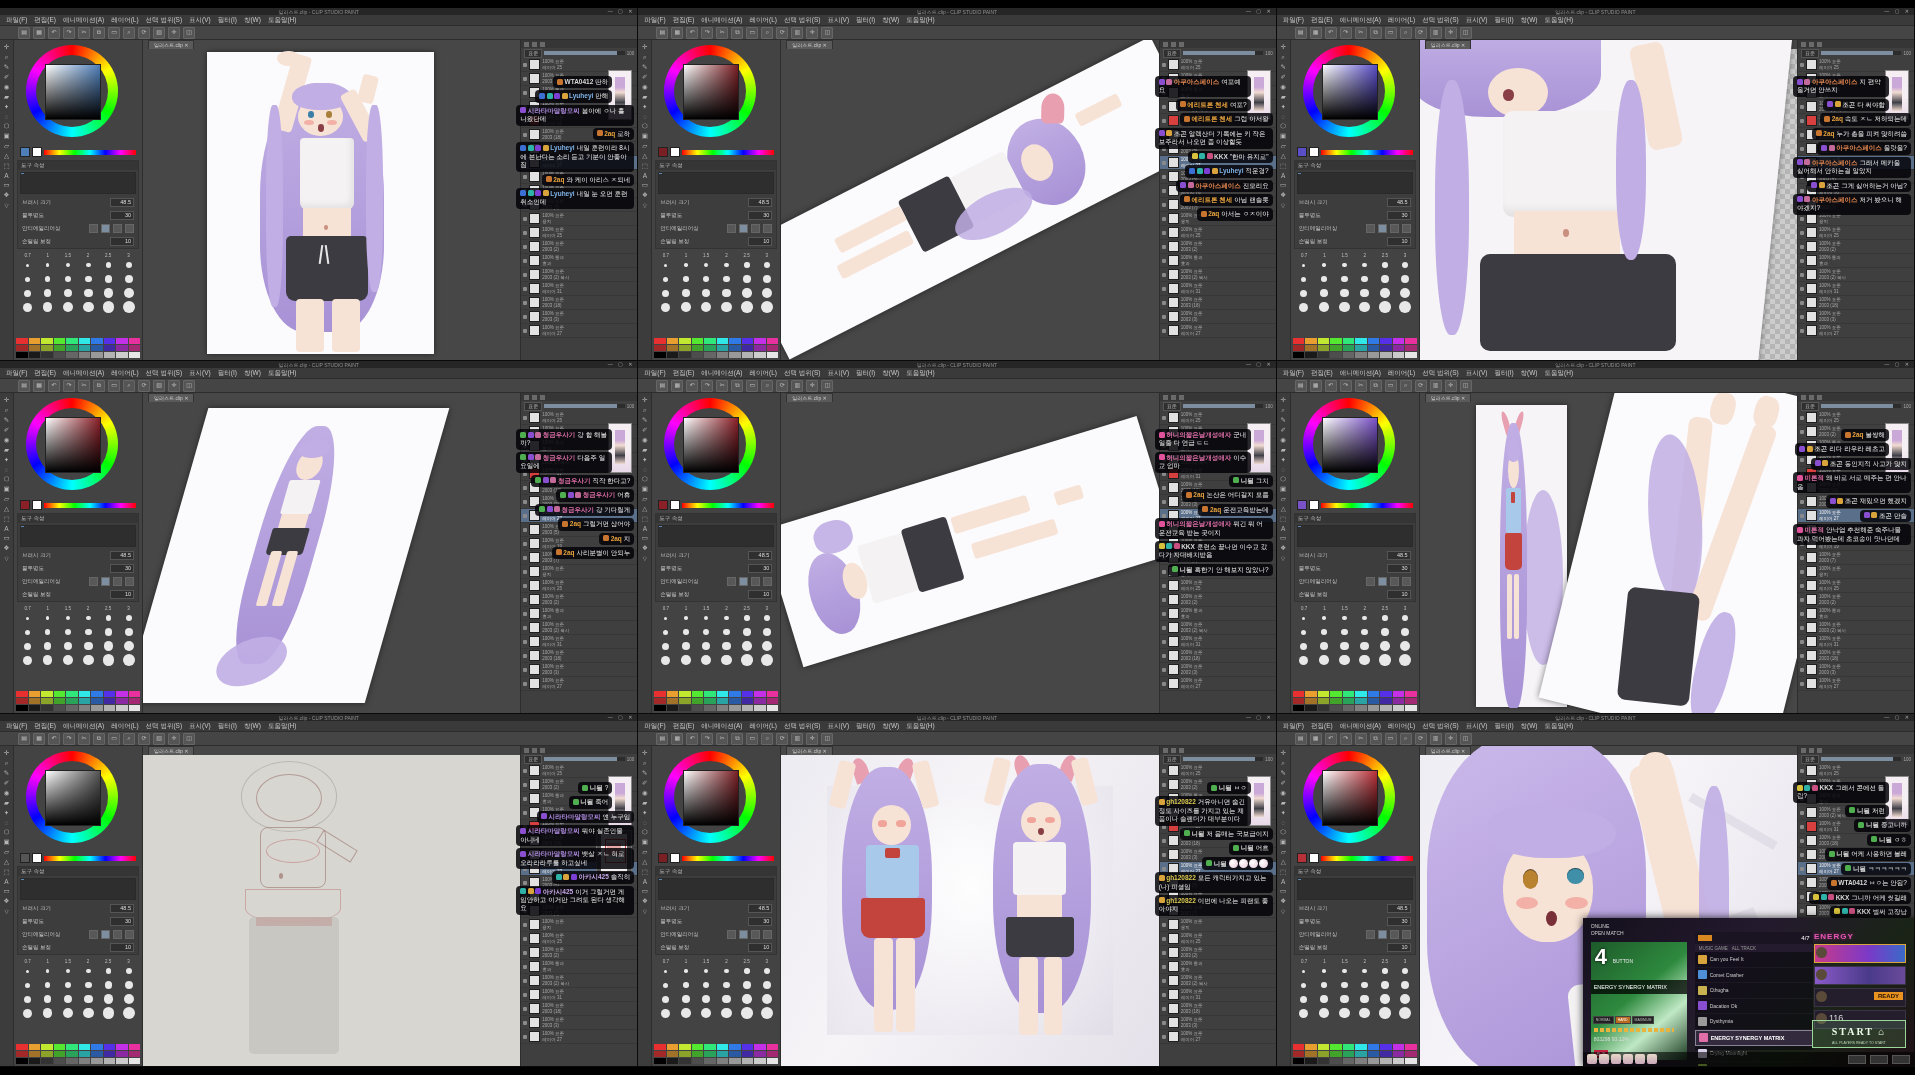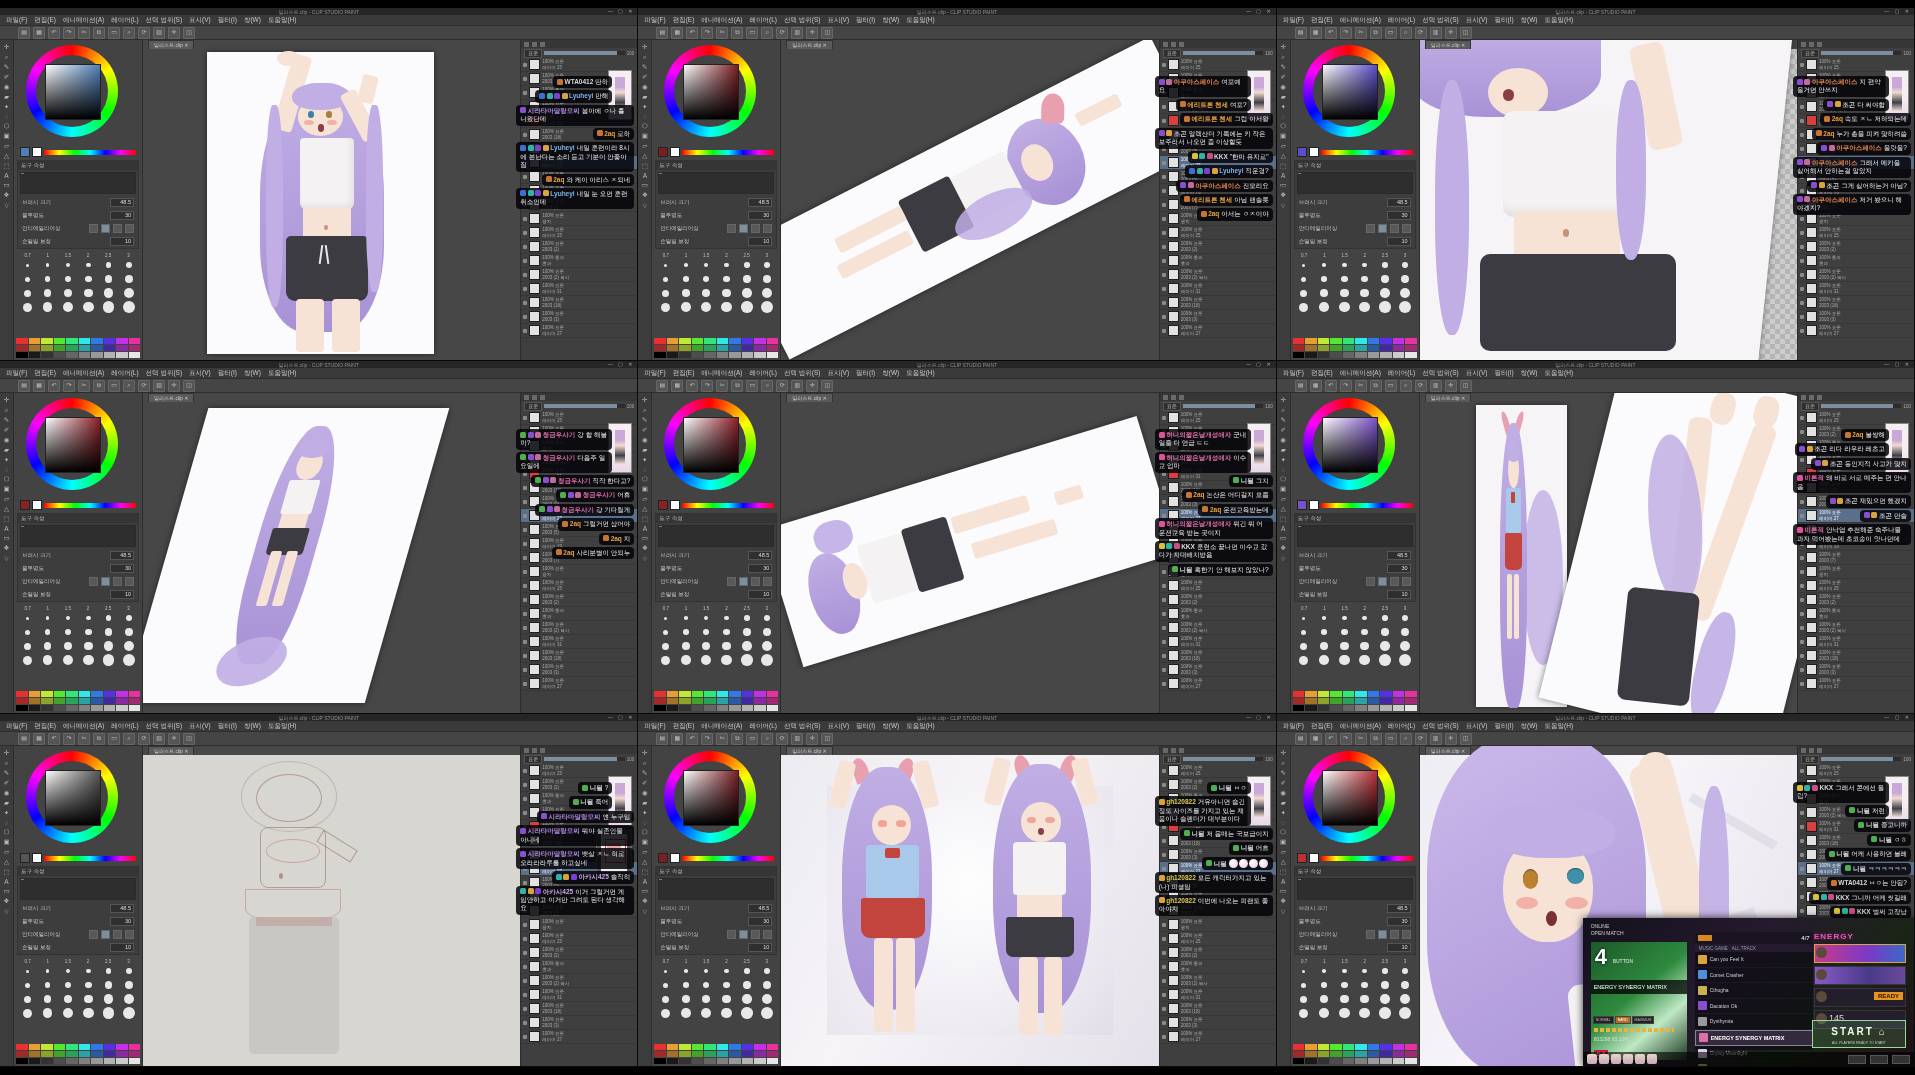--- a/index.html
+++ b/index.html
@@ -120,21 +120,21 @@
   .g-ptitle{font-size:8px;font-weight:bold;color:#e858b8;letter-spacing:1px;text-shadow:0 0 4px #802060;}
   .g-prow{height:17px;margin-top:3px;background:#241e2c;position:relative;border:1px solid #3a3346;overflow:hidden;}
   .g-prow.b1{background:linear-gradient(90deg,#c83a8a,#7a3ac8 60%,#3a6ac8);border-color:#d8a43d;}
   .g-prow.b2{background:linear-gradient(90deg,#8a5ac8,#4a3a8a 60%,#6a4a9a);}
   .g-ready{position:absolute;right:2px;top:3px;background:#e8921f;color:#201000;font-size:6px;
        font-weight:bold;padding:1px 4px;}
   .g-pnum{position:absolute;left:14px;top:2px;font-size:9px;color:#d8d8d8;}
   .g-pava{position:absolute;left:1px;top:2px;width:11px;height:11px;border-radius:50%;background:#5a4a3a;}
   .g-start{position:absolute;right:8px;bottom:18px;width:92px;height:26px;border:1px solid #9ad89a;
        background:rgba(120,200,130,.18);color:#eafce8;text-align:center;}
-  .g-start b{font-size:10px;letter-spacing:2px;line-height:18px;}
+  .g-start b{font-size:10px;letter-spacing:2px;line-height:18px;font-family:Liberation Serif, serif;}
   .g-start i{display:block;font-size:3.5px;color:#b8d8b8;font-style:normal;}
   .g-bottom{position:absolute;left:0;right:0;bottom:0;height:14px;background:rgba(0,0,0,.6);
        display:flex;align-items:center;gap:2px;padding:0 4px;}
   .g-emote{width:10px;height:10px;background:linear-gradient(#e8d8c8,#c8a8b8);border-radius:2px;}
   .g-key{margin-left:auto;width:16px;height:7px;background:#333;border:1px solid #555;}
   .g-key+.g-key{margin-left:2px;}
 </style>
 </head>
 <body>
 
@@ -3903,21 +3903,21 @@
             </div>
             <div class="g-prow b2">
               <i class="g-pava"></i>
             </div>
             <div class="g-prow">
               <i class="g-pava"></i>
               <span class="g-ready">READY</span>
             </div>
             <div class="g-prow">
               <i class="g-pava"></i>
-              <span class="g-pnum">145</span>
+              <span class="g-pnum">116</span>
             </div>
           </div>
           <div class="g-start"><b>START ⌂</b><i>ALL PLAYERS READY TO START</i></div>
           <div class="g-bottom">
             <i class="g-emote"></i>
             <i class="g-emote"></i>
             <i class="g-emote"></i>
             <i class="g-emote"></i>
             <i class="g-emote"></i>
             <i class="g-emote"></i>

